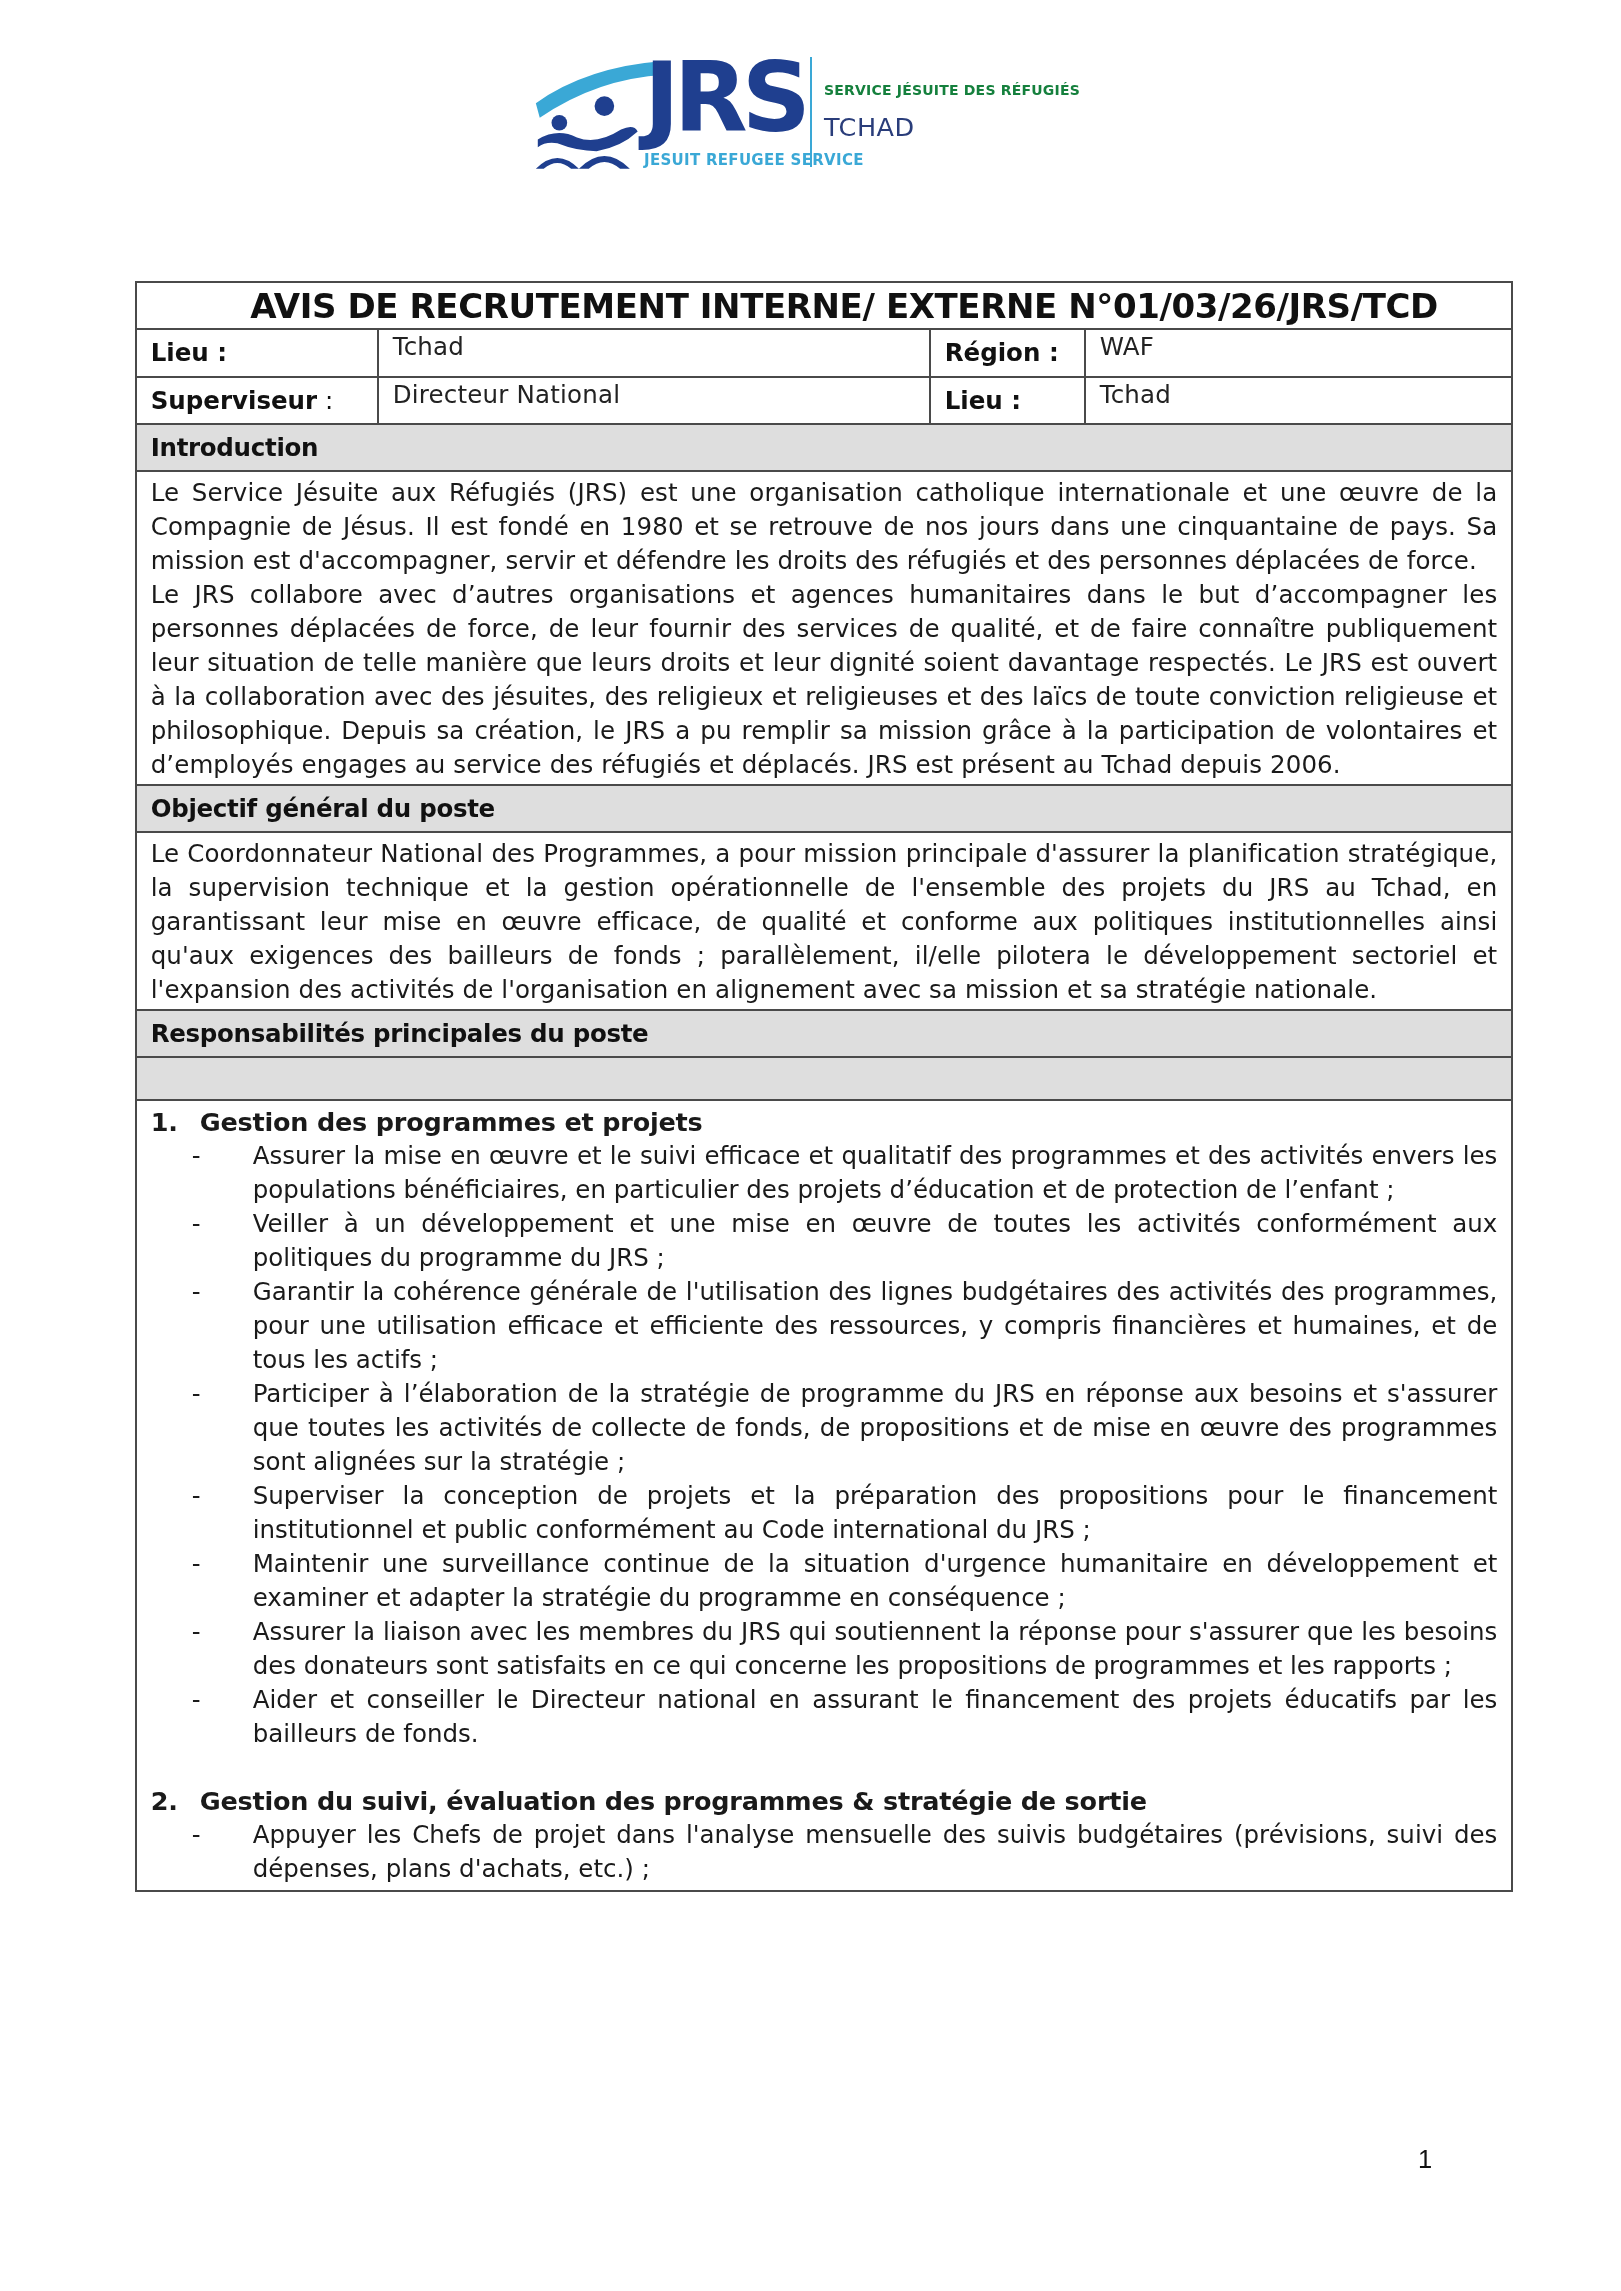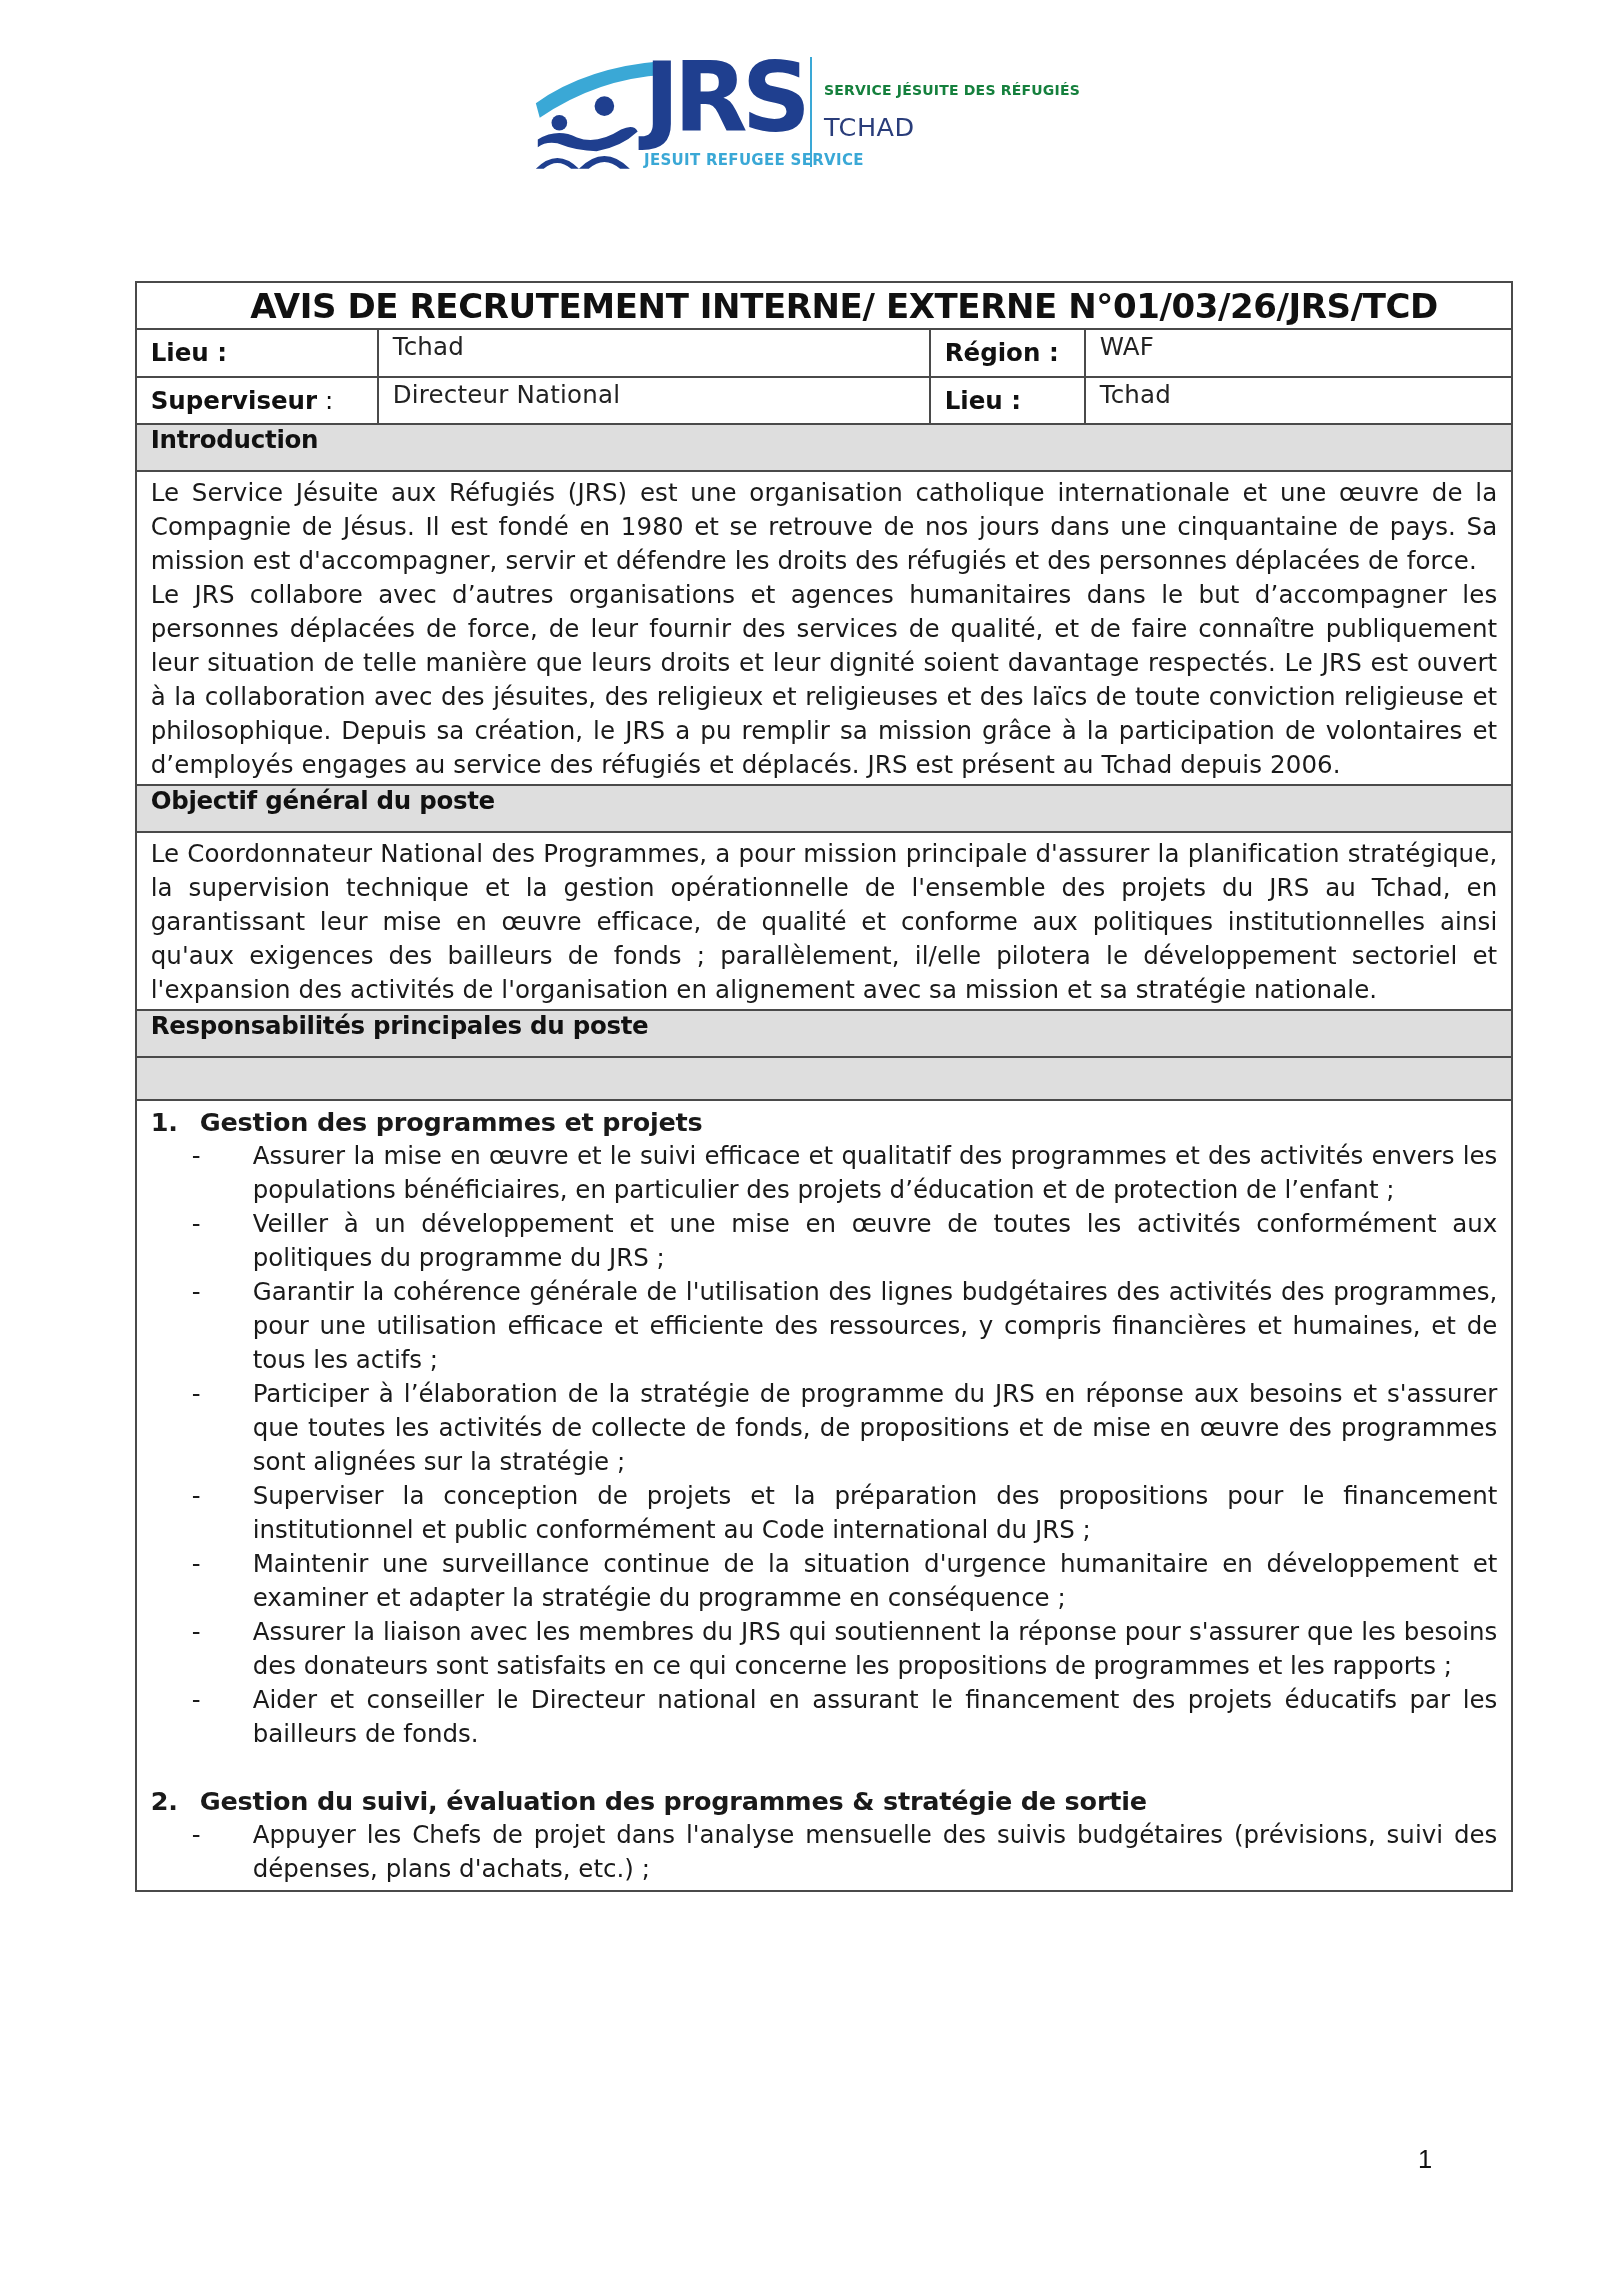--- a/index.html
+++ b/index.html
@@ -34,21 +34,21 @@
   .c4 { flex: 1; }
   .lbl { font-weight: bold; font-size: 24.5px; padding-top: 11.8px; }
   .val { font-weight: normal; color: #222; padding-top: 2px; letter-spacing: 0.2px; }
   .lbl .light { font-weight: normal; }
 
   .r-poste { height: 67px; }
   .r-pays  { height: 48px; }
   .r-sup   { height: 47px; }
   .r-pays .lbl, .r-sup .lbl { padding-top: 7.8px; }
 
-  .section-head { background: #dedede; height: 47px; align-items: flex-start; padding: 0 13.7px;
+  .section-head { background: #dedede; height: 47px; align-items: center; padding: 0 13.7px;
                   font-weight: bold; font-size: 24.5px; letter-spacing: -0.3px; }
   .section-blank { background: #dedede; height: 43px; }
 
   .para { padding: 3.9px 13.7px 2px 13.7px; font-size: 24.5px; line-height: 34px; text-align: justify;
           color: #1a1a1a; letter-spacing: 0.1px; display: block; }
   .para p { margin: 0; }
 
   .resp { padding: 3.9px 13.7px 3.9px 13.7px; display: block; font-size: 24.5px; line-height: 34px; color: #1a1a1a; }
   .resp-heading { display: flex; font-weight: bold; font-size: 25.5px; letter-spacing: -0.2px; }
   .resp-num { width: 49px; }

